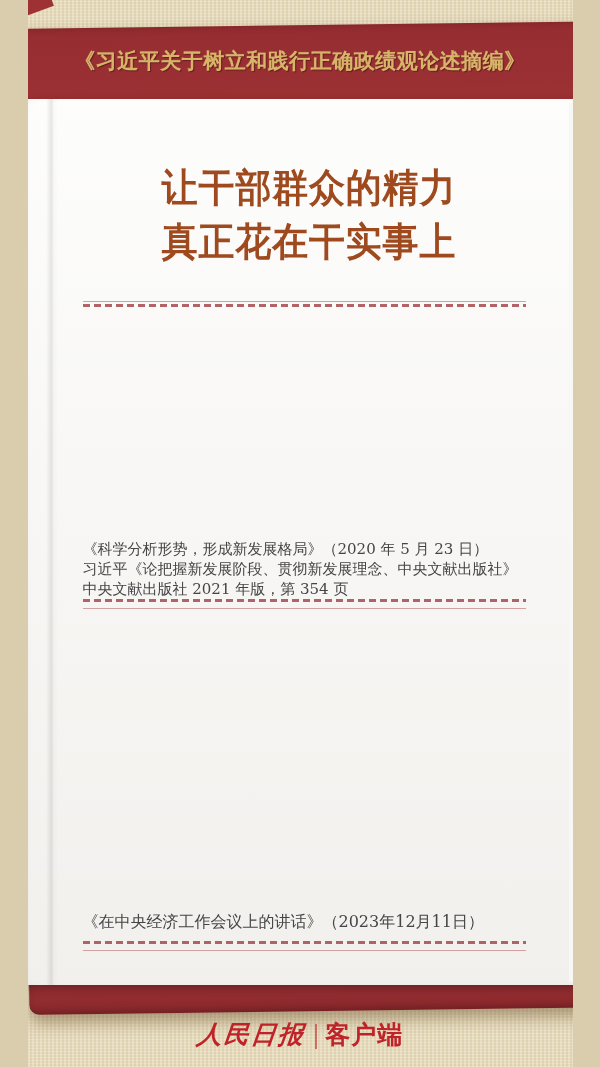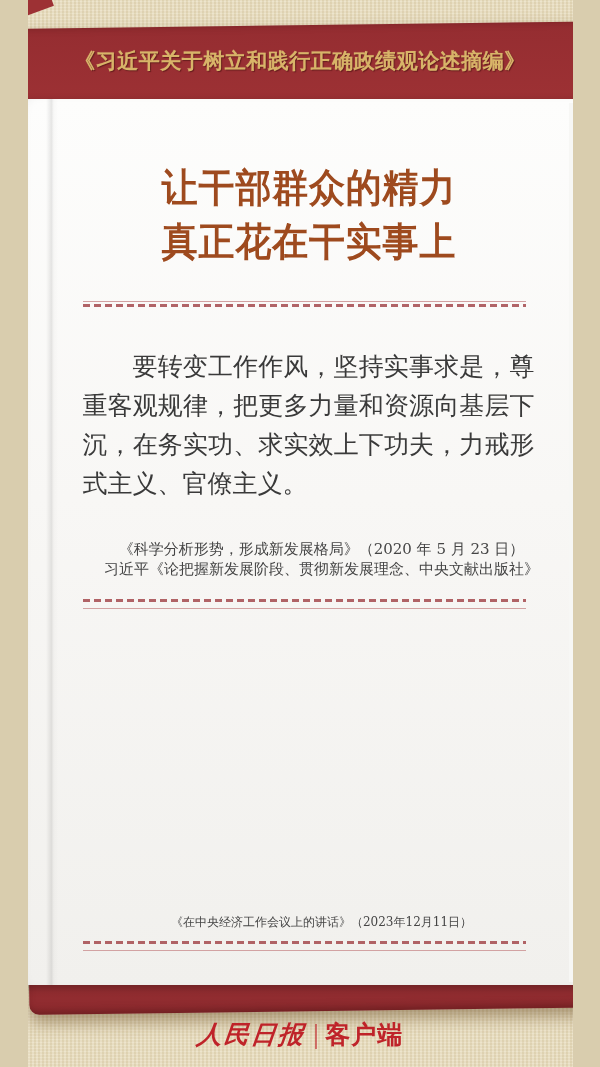--- a/index.html
+++ b/index.html
@@ -81,25 +81,25 @@
   .para{
     position:absolute;left:0;width:452px;margin:0;
     font-size:25px;line-height:39px;
     text-indent:2em;text-align:justify;
     color:#3a3a3a;
     font-family:"DejaVu Serif","Liberation Serif",serif;
   }
   .para-1{top:347px;}
   .para-2{top:669px;line-height:38px;}
   .citation{
-    position:absolute;left:13px;width:100%;
-    text-align:center;color:#454545;
+    position:absolute;left:0;width:100%;
+    text-align:left;color:#454545;
   }
   .citation-1{top:539px;font-size:15px;line-height:20px;}
-  .citation-2{top:911px;font-size:12px;line-height:22px;}
+  .citation-2{top:911px;font-size:16px;line-height:22px;}
   .footer-logo{
     position:absolute;left:0;right:0;top:1019px;
     text-align:center;
     color:#bf2329;
     font-size:25px;line-height:32px;
     white-space:nowrap;
   }
   .logo-name{
     font-family:"DejaVu Serif","Liberation Serif",serif;
     font-style:italic;font-weight:bold;
@@ -135,25 +135,25 @@
 
     <h1 class="main-title">
       <span>让干部群众的精力</span><br>
       <span>真正花在干实事上</span>
     </h1>
 
     <div class="divider divider-1 solid-top">
       <div class="dash-row"></div>
     </div>
 
-    <p class="para para-1">要转变工作作风，坚持实事求是，尊重客观规律，把更多力量和资源向基层下沉，在务实功、求实效上下功夫，力戒形式主义、官僚主义。</p>
 
     <div class="citation citation-1">
       <div>《科学分析形势，形成新发展格局》（2020 年 5 月 23 日）</div>
       <div>习近平《论把握新发展阶段、贯彻新发展理念、中央文献出版社》</div>
+      <div>中央文献出版社 2021 年版，第 354 页</div>
     </div>
 
     <div class="divider divider-2 solid-bottom">
       <div class="dash-row"></div>
     </div>
 
 
     <div class="citation citation-2">《在中央经济工作会议上的讲话》（2023年12月11日）</div>
 
     <div class="divider divider-3 solid-bottom">

